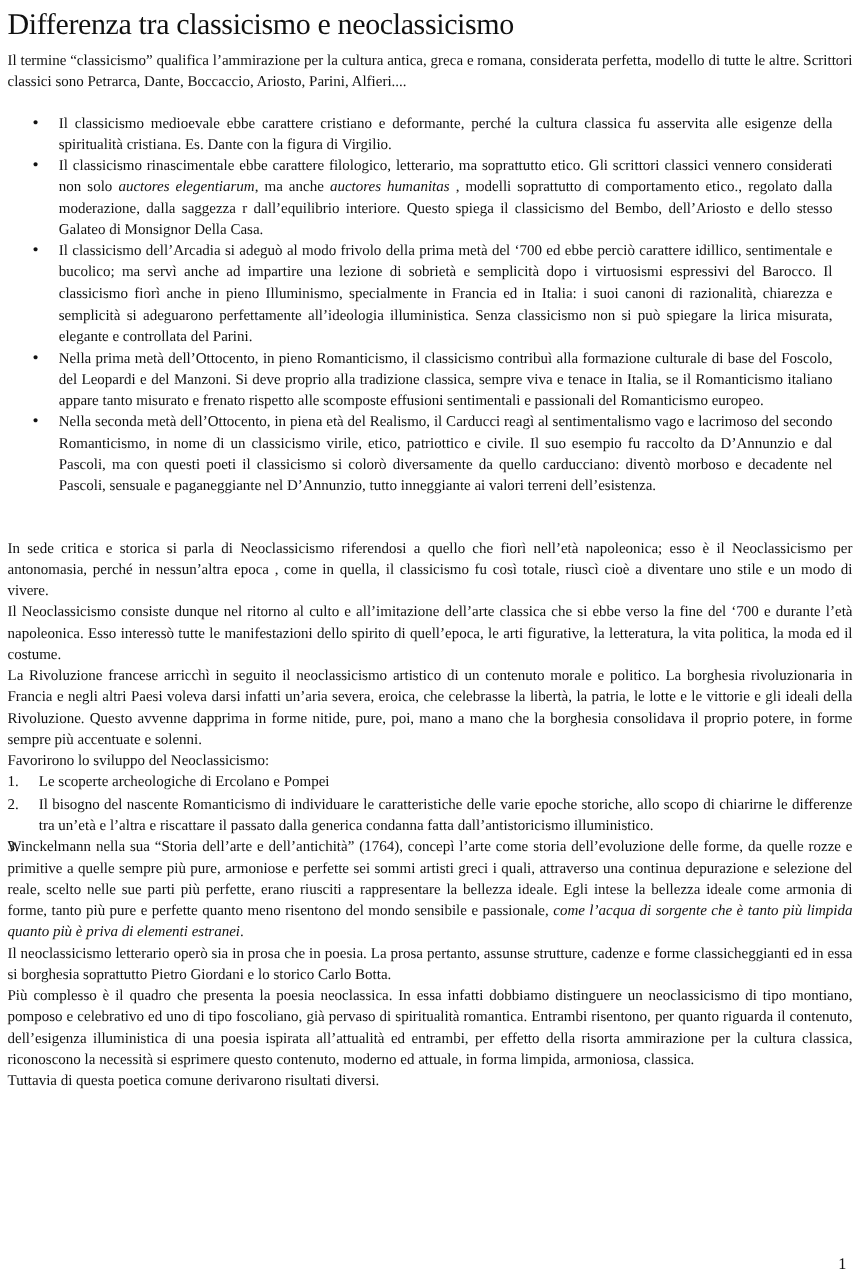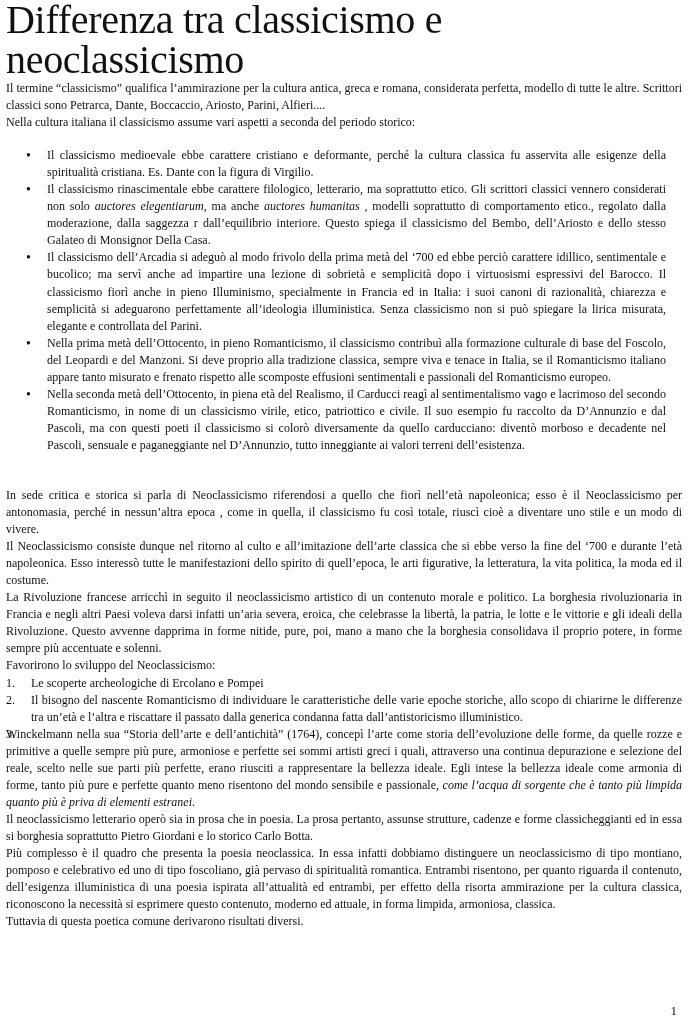--- a/index.html
+++ b/index.html
@@ -1,38 +1,37 @@
 <!DOCTYPE html>
 <html><head>
 <meta charset="utf-8">
 <style>
   html, body { margin:0; padding:0; background:#ffffff; }
   body { width:689px; height:1030px; overflow:hidden; position:relative;
          font-family:"Liberation Serif", "DejaVu Serif", serif; color:#111; }
   .page { position:absolute; left:6px; top:0; width:676px; }
-  h1 { margin:0; padding:0; font-weight:normal; font-size:40px; line-height:40px; letter-spacing:-0.3px; }
+  h1 { margin:0; padding:0; font-weight:normal; font-size:24px; line-height:40px; letter-spacing:-0.3px; }
   p, li { margin:0; font-size:12px; line-height:17.05px; text-align:justify; }
   ul.bul { margin:16px; padding:0 0 0 25px; list-style:none; }
   ul.bul li { position:relative; }
   ul.bul li::before { content:"\2022"; position:absolute; left:-21px; top:0; font-size:14px; }
   ol.num { margin:0; padding:0 0 0 25px; list-style:none; }
   ol.num li { position:relative; }
   ol.num li .n { position:absolute; left:-25px; top:0; }
   .gap { height:17px; }
   .pagenum { position:absolute; right:12px; top:1003px; font-size:13px; }
   i { font-style:italic; } b { font-weight:normal; }
 </style>
 </head>
 <body>
 
 <div class="page">
   <h1>Differenza tra classicismo e neoclassicismo</h1>
 
   <p>Il termine “classicismo” qualifica l’ammirazione per la cultura antica, greca e romana, considerata perfetta, modello di tutte le altre. Scrittori classici sono Petrarca, Dante, Boccaccio, Ariosto, Parini, Alfieri....</p>
-  <p>Nella cultura italiana il classicismo assume vari aspetti a seconda del periodo storico:</p>
 
   <ul class="bul">
     <li>Il classicismo medioevale ebbe carattere cristiano e deformante, perché la cultura classica fu asservita alle esigenze della spiritualità cristiana. Es. Dante con la figura di Virgilio.</li>
     <li><span>Il classicismo rinascimentale ebbe carattere filologico, letterario, ma soprattutto etico. Gli scrittori classici vennero considerati non solo </span><i>auctores elegentiarum</i><span>, ma anche </span><i>auctores humanitas</i><span> , modelli soprattutto di comportamento etico., regolato dalla moderazione, dalla saggezza r dall’equilibrio interiore. Questo spiega il classicismo del Bembo, dell’Ariosto e dello stesso </span><b>Galateo</b><span> di Monsignor Della Casa.</span></li>
     <li>Il classicismo dell’Arcadia si adeguò al modo frivolo della prima metà del ‘700 ed ebbe perciò carattere idillico, sentimentale e bucolico; ma servì anche ad impartire una lezione di sobrietà e semplicità dopo i virtuosismi espressivi del Barocco. Il classicismo fiorì anche in pieno Illuminismo, specialmente in Francia ed in Italia: i suoi canoni di razionalità, chiarezza e semplicità si adeguarono perfettamente all’ideologia illuministica. Senza classicismo non si può spiegare la lirica misurata, elegante e controllata del Parini.</li>
     <li>Nella prima metà dell’Ottocento, in pieno Romanticismo, il classicismo contribuì alla formazione culturale di base del Foscolo, del Leopardi e del Manzoni. Si deve proprio alla tradizione classica, sempre viva e tenace in Italia, se il Romanticismo italiano appare tanto misurato e frenato rispetto alle scomposte effusioni sentimentali e passionali del Romanticismo europeo.</li>
     <li>Nella seconda metà dell’Ottocento, in piena età del Realismo, il Carducci reagì al sentimentalismo vago e lacrimoso del secondo Romanticismo, in nome di un classicismo virile, etico, patriottico e civile. Il suo esempio fu raccolto da D’Annunzio e dal Pascoli, ma con questi poeti il classicismo si colorò diversamente da quello carducciano: diventò morboso e decadente nel Pascoli, sensuale e paganeggiante nel D’Annunzio, tutto inneggiante ai valori terreni dell’esistenza.</li>
   </ul>
 
   <div class="gap"></div>

